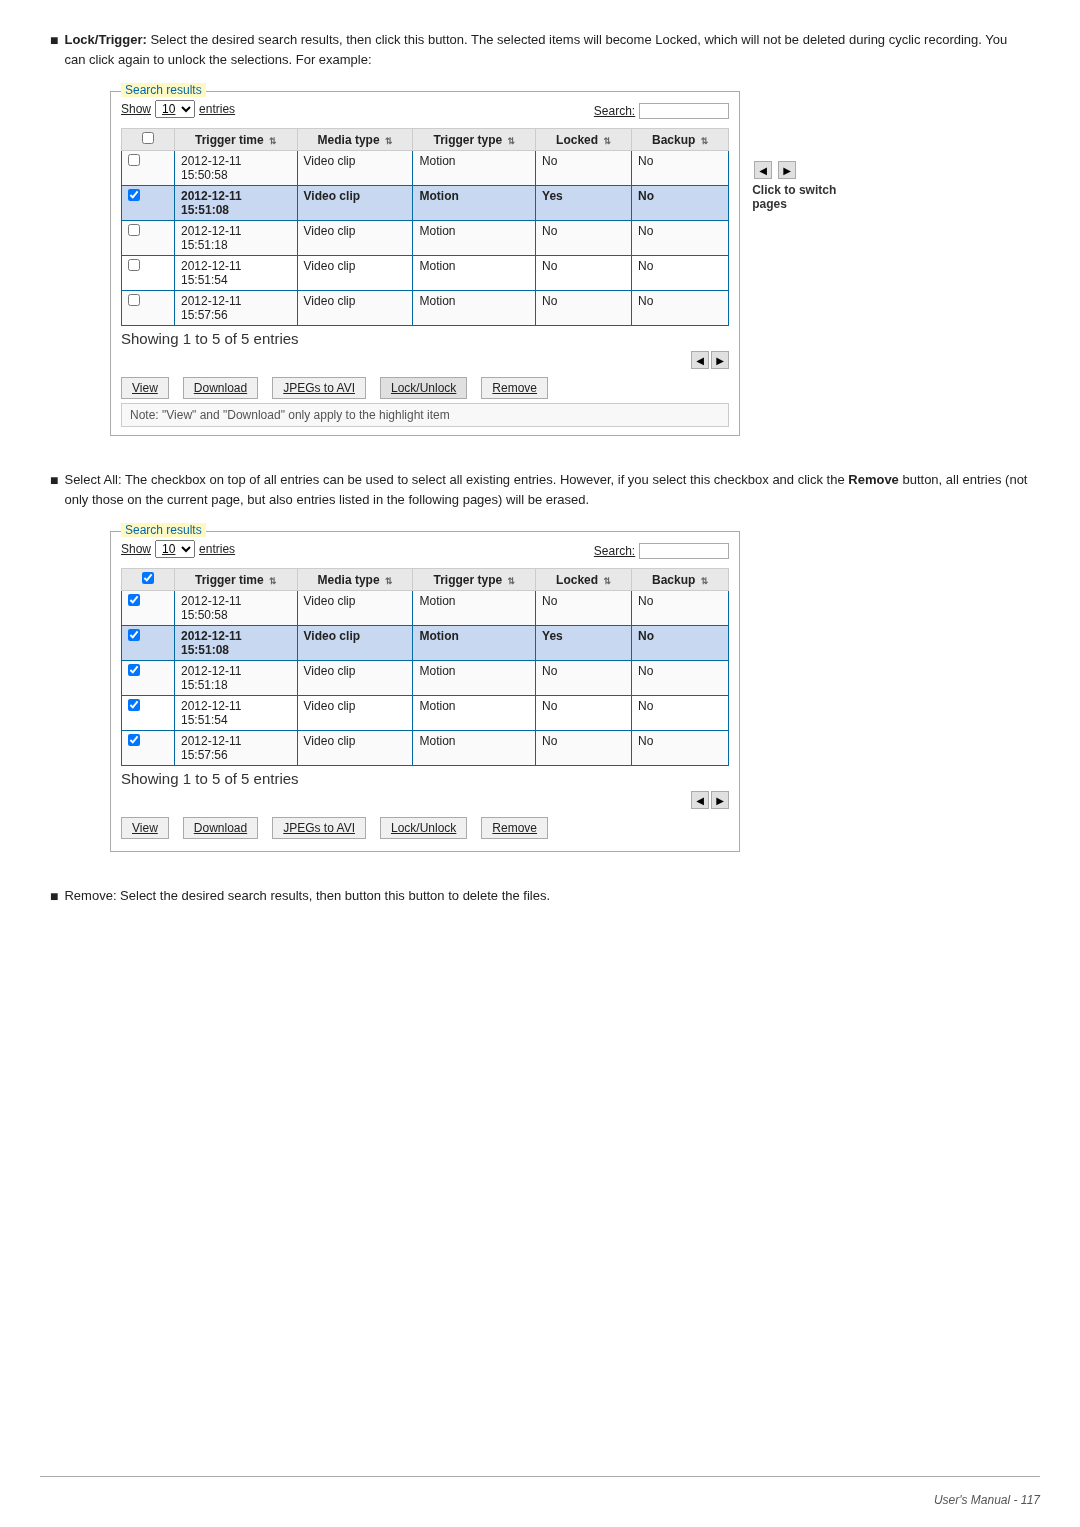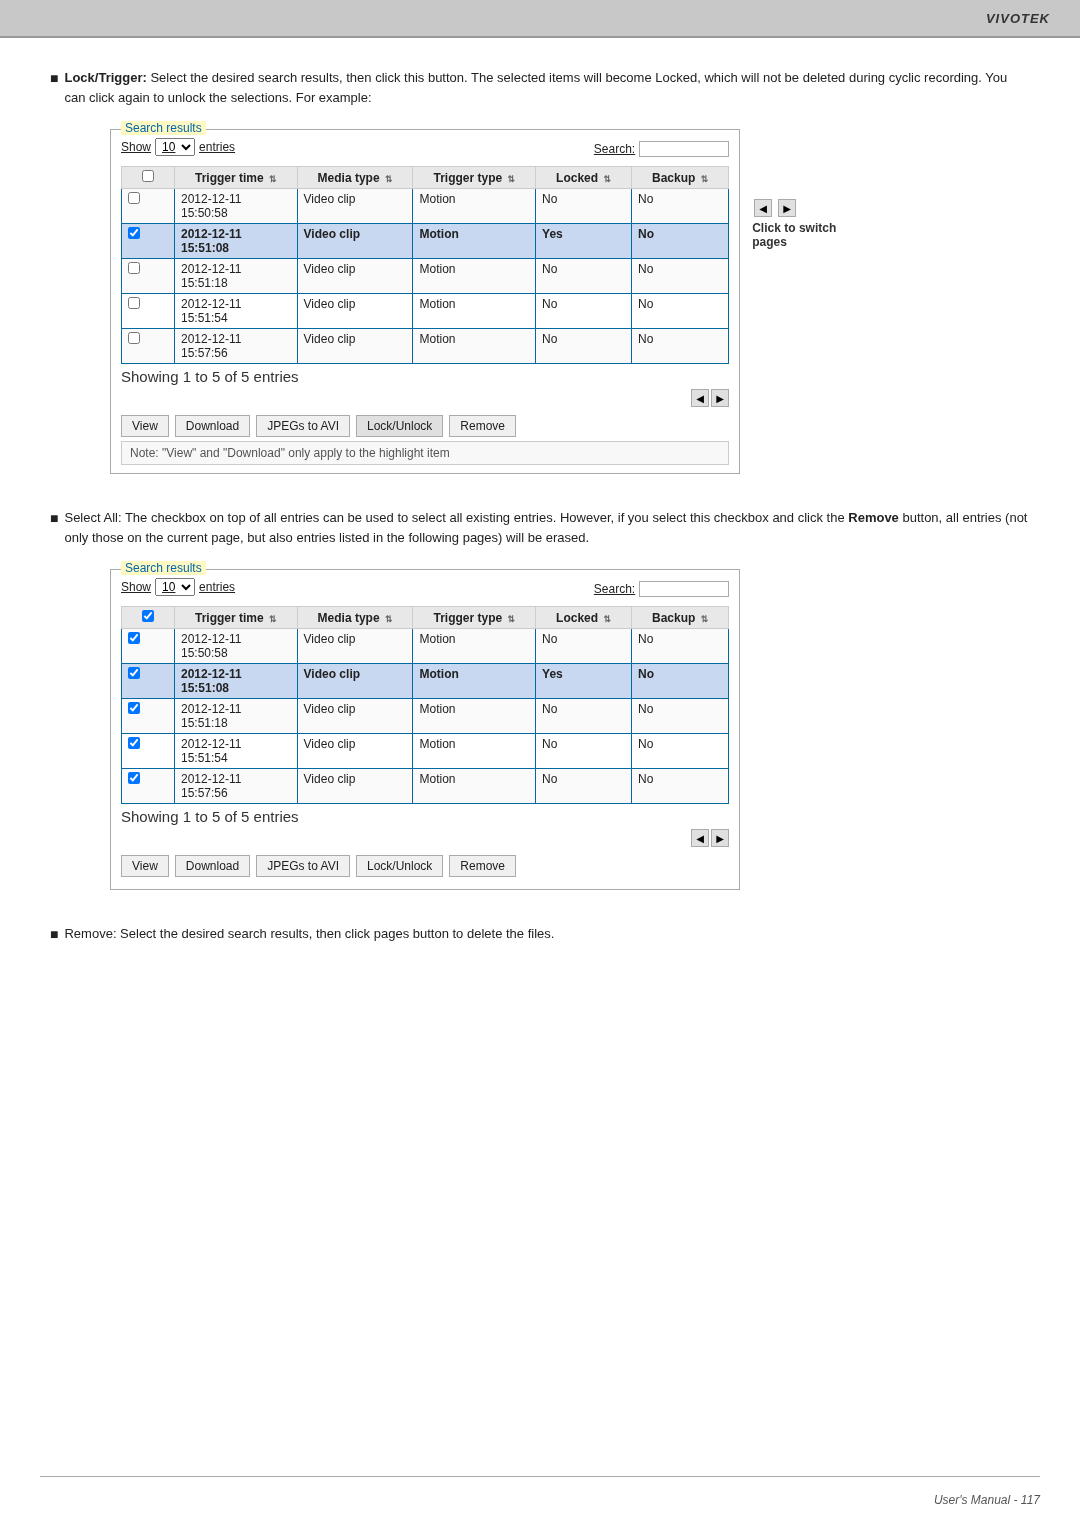--- a/index.html
+++ b/index.html
@@ -163,23 +163,24 @@
       font-size: 10px;
       cursor: pointer;
       display: flex;
       align-items: center;
       justify-content: center;
       margin-left: 2px;
     }
     
     .action-buttons {
       display: flex;
-      gap: 4px;
+      gap: 12px;
       margin-top: 8px;
       margin-bottom: 4px;
+      text-decoration: underline;
     }
     .action-btn {
       font-size: 12px;
       padding: 3px 10px;
       border: 1px solid #aaa;
       background: #f0f0f0;
       cursor: pointer;
       color: #222;
       margin-right: 2px;
     }
@@ -225,23 +226,20 @@
       flex-direction: column;
       align-items: flex-start;
       margin-top: 80px;
     }
   </style>
 </head>
 <body>
 
 <div class="page-bg">
 
-  <div class="header-bar">
-    <span class="brand-name">VIVOTEK</span>
-  </div>
 
   <div class="content">
 
     <div class="bullet-section">
       <div class="bullet-text">
         <span class="bullet-char">■</span>
         <span class="bullet-text-content">
           <strong>Lock/Trigger:</strong> Select the desired search results, then click this button. The selected items will become Locked, which will not be deleted during cyclic recording. You can click again to unlock the selections. For example:
         </span>
       </div>
@@ -461,21 +459,21 @@
             <button class="action-btn">Remove</button>
           </div>
         </div>
       </div>
     </div>
 
     <div class="bullet-section">
       <div class="bullet-text">
         <span class="bullet-char">■</span>
         <span class="bullet-text-content">
-          Remove: Select the desired search results, then click pages button to delete the files.
+          Remove: Select the desired search results, then button this button to delete the files.
         </span>
       </div>
     </div>
 
   </div>
 
   <div style="position:absolute; bottom:50px; left:40px; right:40px; border-top:1px solid #aaa;"></div>
   <div class="page-footer">
     <em>User's Manual - 117</em>
   </div>

